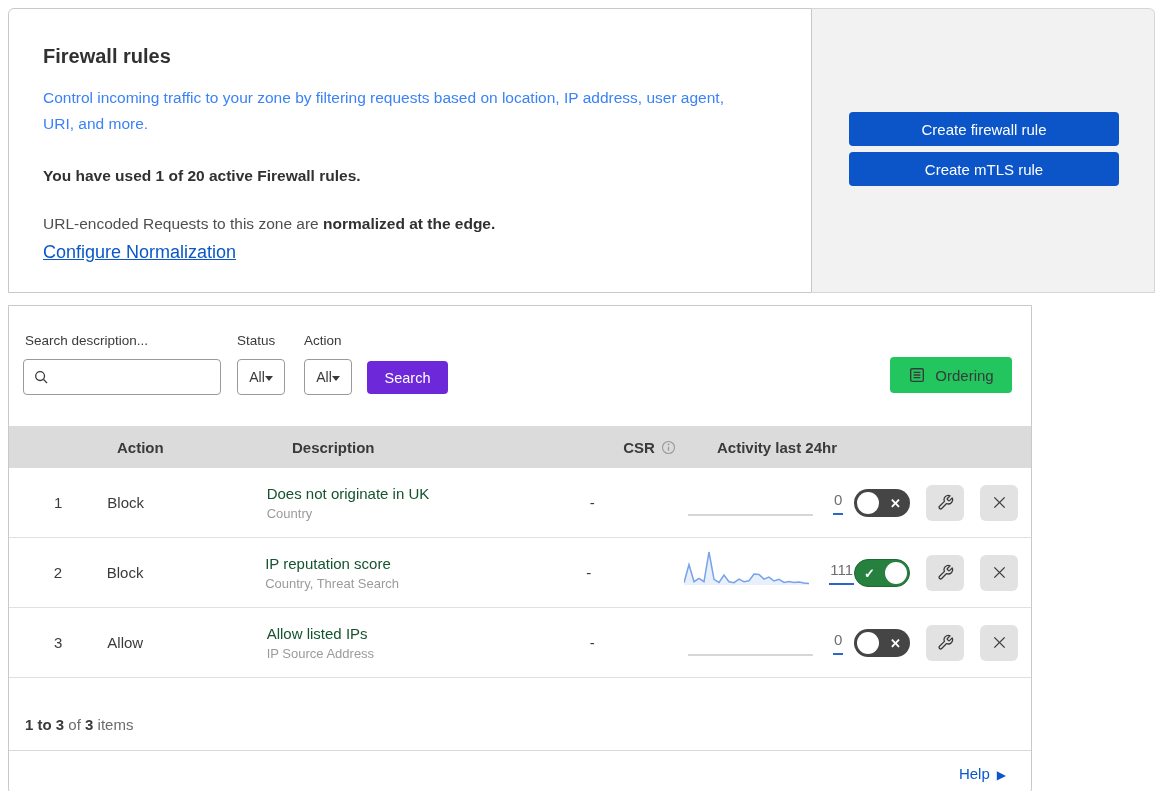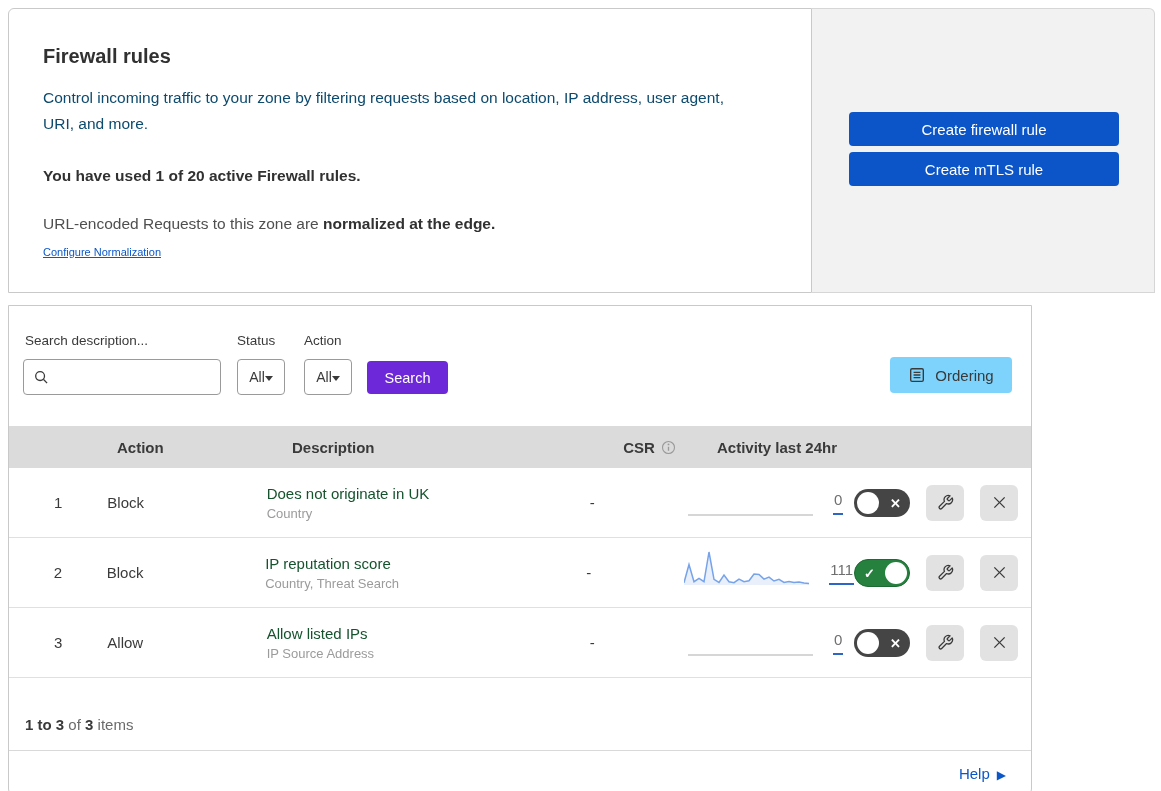--- a/index.html
+++ b/index.html
@@ -16,25 +16,25 @@
   
   .top-white-card {
     position: absolute; left: 8px; top: 8px;
     width: 804px; height: 285px;
     background: #fff;
     border: 1px solid #c9c9c9;
     border-radius: 6px 0 0 0;
     padding: 34px 40px 0 34px;
   }
   .page-title { font-size: 20px; font-weight: 600; color: #313131; margin: 0 0 16px 0; line-height: 26px; }
-  .page-desc { font-size: 15.5px; color: #0c4a6e; line-height: 26px; margin: 0 0 30px 0; max-width: 705px; }
+  .page-desc { font-size: 15.5px; color: #3b82f6; line-height: 26px; margin: 0 0 30px 0; max-width: 705px; }
   .usage-line { font-size: 15.5px; font-weight: 700; color: #313131; margin: 0 0 30px 0; }
   .norm-line { font-size: 15.5px; color: #4f4f4f; margin: 0 0 9px 0; }
   .norm-line b { color: #313131; }
-  .norm-link { color: #0b57c9; text-decoration: underline; font-size: 11px; cursor: pointer; }
+  .norm-link { color: #0b57c9; text-decoration: underline; font-size: 18px; cursor: pointer; }
 
   .top-gray-panel {
     position: absolute; left: 812px; top: 8px;
     width: 343px; height: 285px;
     background: #f2f2f2;
     border: 1px solid #d6d6d6; border-left: none;
     border-radius: 0 6px 0 0;
   }
   .panel-btn {
     position: absolute; left: 37px; width: 270px; height: 34px;
@@ -85,21 +85,21 @@
     margin-top: 2px;
   }
   .search-btn {
     position: absolute; left: 358px; top: 55px; width: 81px; height: 33px;
     background: #6d28d9; color: #fff; font-size: 14.5px;
     font-family: "Liberation Sans", sans-serif;
     border: none; border-radius: 4px; cursor: pointer;
   }
   .ordering-btn {
     position: absolute; right: 19px; top: 51px; width: 122px; height: 36px;
-    background: #7dd3fc; border: none; border-radius: 4px;
+    background: #22c55e; border: none; border-radius: 4px;
     display: flex; align-items: center; justify-content: center; gap: 9px;
     font-size: 15px; color: #3a3a3a; font-family: "Liberation Sans", sans-serif;
     cursor: pointer;
   }
 
   
   .table-header {
     height: 42px; background: #dbdbdb;
     display: flex; align-items: center;
     font-size: 15px; font-weight: 600; color: #3a3a3a;

